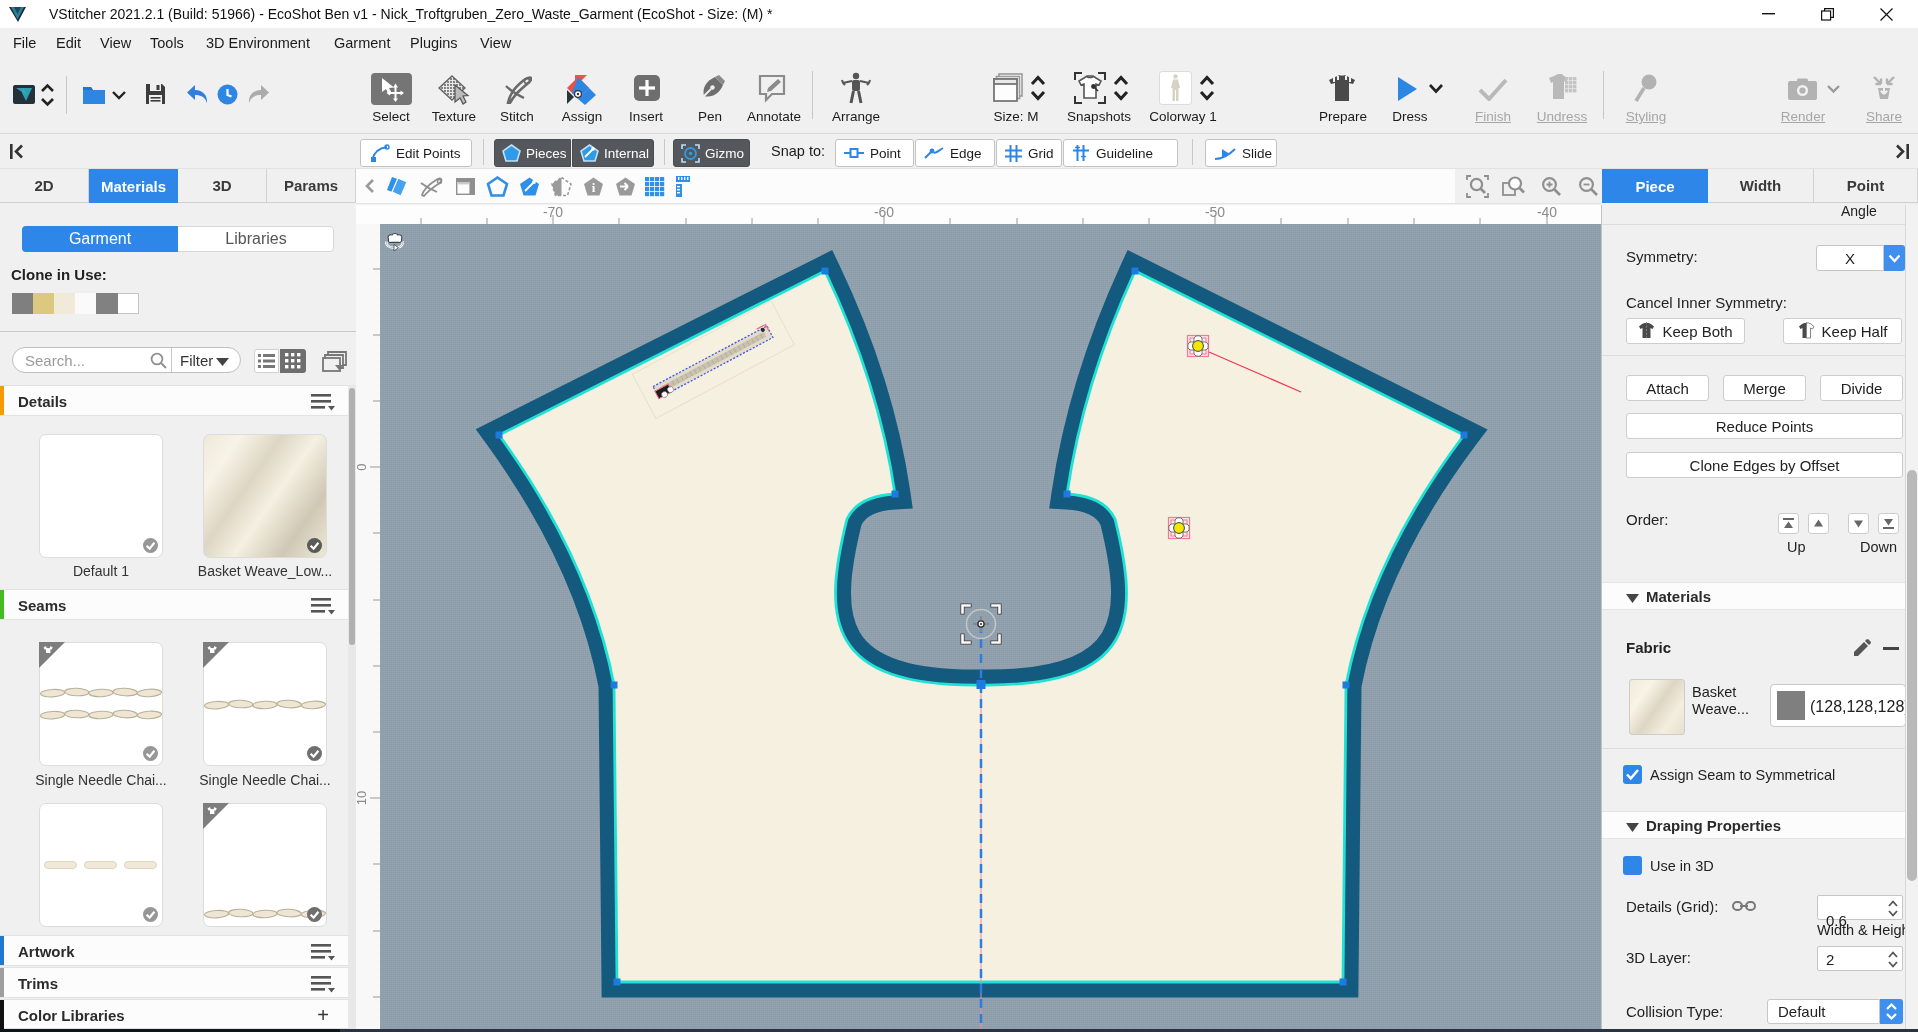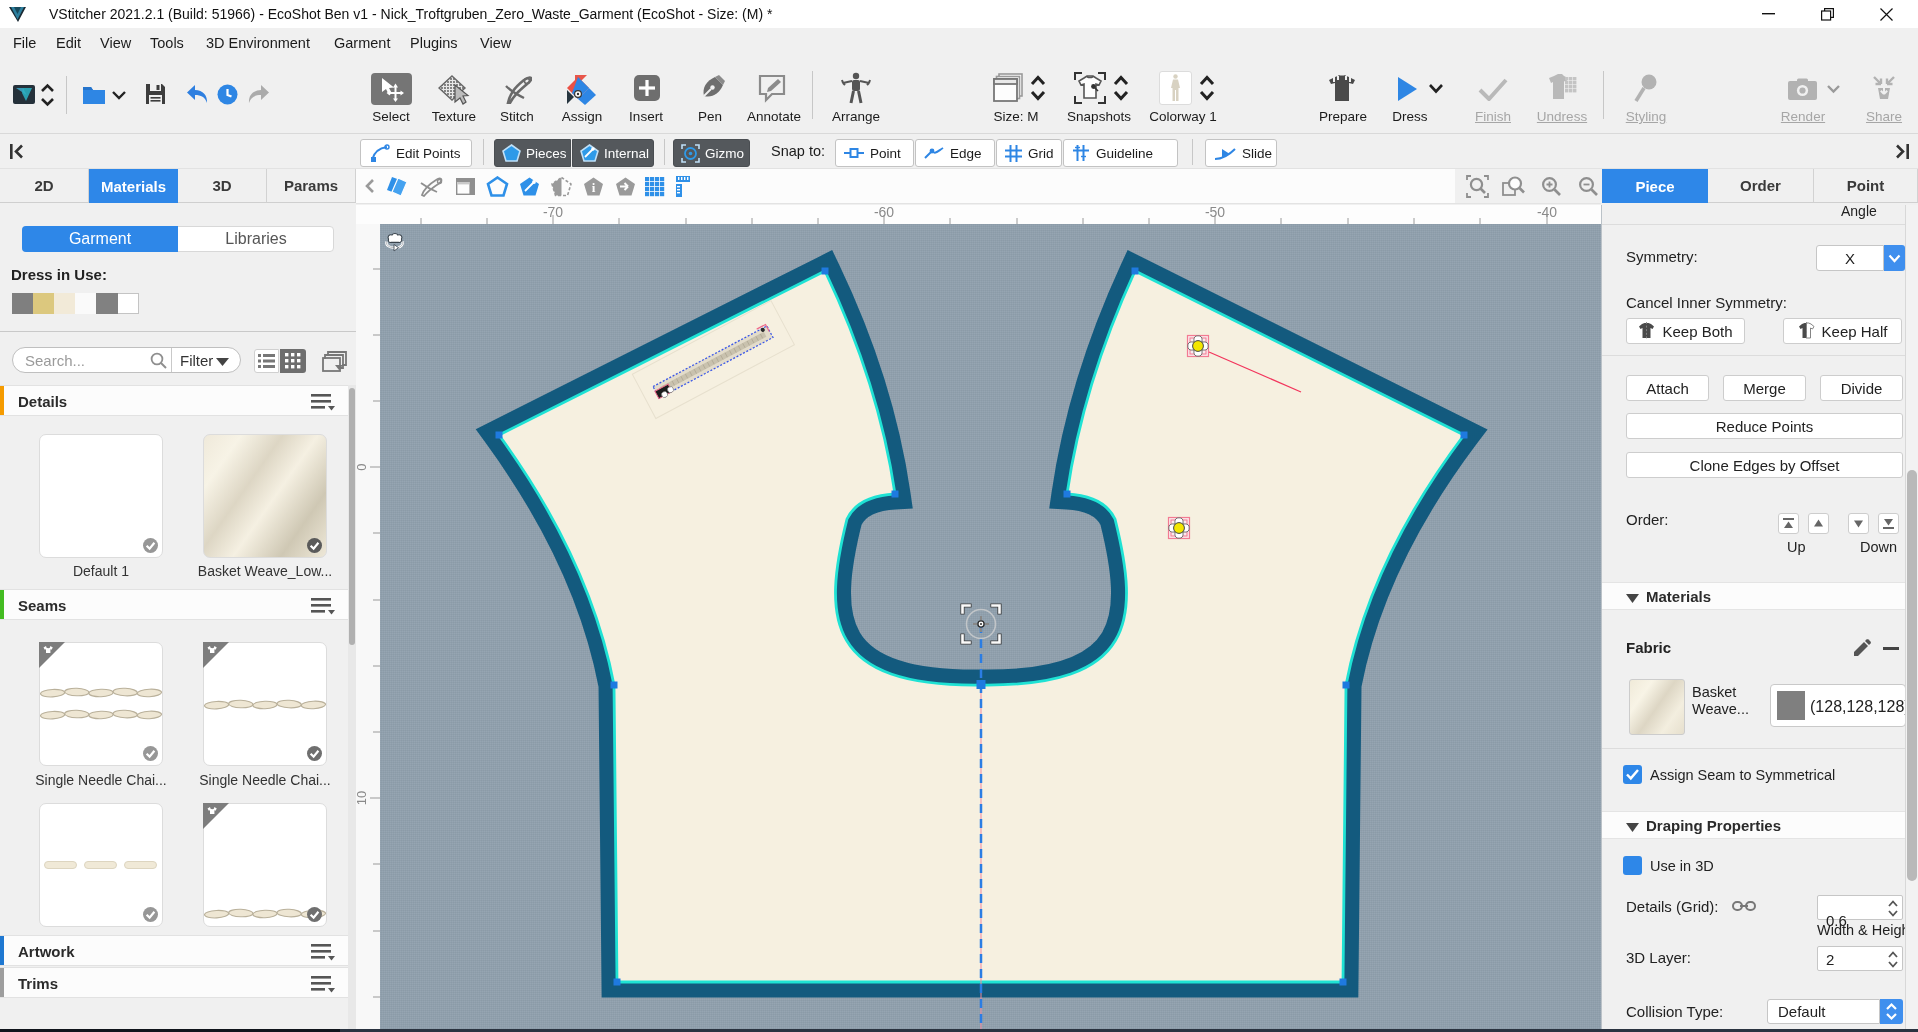--- a/index.html
+++ b/index.html
@@ -501,21 +501,21 @@
           <path d="M14.5,14.5 L20,20" stroke="#8f8f8f" stroke-width="2.6"></path>
           <path d="M9.5,6.5 L9.5,12.5 M6.5,9.5 L12.5,9.5" stroke="#8f8f8f" stroke-width="1.8"></path>
         </svg>
       <svg class="abs" style="left:1221px;top:6px" width="24" height="24" viewBox="0 0 24 24">
           <circle cx="9.5" cy="9.5" r="6.4" fill="none" stroke="#8f8f8f" stroke-width="2.2"></circle>
           <path d="M14.5,14.5 L20,20" stroke="#8f8f8f" stroke-width="2.6"></path>
           <path d="M6.5,9.5 L12.5,9.5" stroke="#8f8f8f" stroke-width="1.8"></path>
         </svg>
     </div>
     <div class="ltab active" style="left:1602px;width:106px">Piece</div>
-    <div class="ltab" style="left:1708px;width:106px">Order</div>
+    <div class="ltab" style="left:1708px;width:106px">Width</div>
     <div class="ltab" style="left:1814px;width:104px">Point</div>
   </div>
   <div class="abs" id="leftpanel">
     <svg width="0" height="0" style="position:absolute">
         <defs>
       <symbol id="chain" viewBox="0 0 110 10">
         <g fill="#eee6d3" stroke="#b9b09a" stroke-width="1">
           <ellipse cx="11" cy="5.6" rx="11" ry="3.4" transform="rotate(-3 11 5.6)"></ellipse>
           <ellipse cx="33" cy="4.6" rx="11" ry="3.4" transform="rotate(2 33 4.6)"></ellipse>
           <ellipse cx="55" cy="5.4" rx="11" ry="3.4" transform="rotate(-2 55 5.4)"></ellipse>
@@ -538,21 +538,21 @@
       <symbol id="checkw" viewBox="0 0 15 15">
         <polyline points="3.6,7.8 6.6,10.6 11.4,4.8" fill="none" stroke="#fff" stroke-width="2.2"></polyline>
       </symbol>
     </defs>
       </svg>
 
     <div class="abs" style="left:22px;top:21px;width:312px;height:26px;background:#fff;border:1px solid #d8d8d8;border-radius:4px"></div>
     <div class="abs" style="left:22px;top:21px;width:156px;height:26px;background:#2e87e8;border-radius:4px 0 0 4px;color:#fff;font-size:16px;display:flex;align-items:center;justify-content:center">Garment</div>
     <div class="abs" style="left:178px;top:21px;width:156px;height:26px;color:#555;font-size:16px;display:flex;align-items:center;justify-content:center">Libraries</div>
 
-    <div class="abs" style="left:11px;top:61px;font-size:15px;font-weight:bold;color:#222">Dress in Use:</div>
+    <div class="abs" style="left:11px;top:61px;font-size:15px;font-weight:bold;color:#222">Clone in Use:</div>
     <div class="abs" style="left:12px;top:88px;width:127px;height:21px;border:1px solid #c4c4c4;background:#fff"></div>
     <div class="abs" style="left:12px;top:88px;width:21px;height:21px;background:#7f7f7f"></div>
     <div class="abs" style="left:33px;top:88px;width:21px;height:21px;background:#dcc87e"></div>
     <div class="abs" style="left:54px;top:88px;width:21px;height:21px;background:#f2ead8"></div>
     <div class="abs" style="left:75px;top:88px;width:21px;height:21px;background:#fafafa"></div>
     <div class="abs" style="left:96px;top:88px;width:22px;height:21px;background:#818181"></div>
     <div class="abs" style="left:0px;top:126px;width:356px;height:1px;background:#c9c9c9"></div>
 
     <div class="abs" style="left:12px;top:142px;width:229px;height:26px;background:#fff;border:1px solid #bfbfbf;border-radius:13px"></div>
     <div class="abs" style="left:25px;top:147px;font-size:15px;color:#9a9a9a">Search...</div>
@@ -691,20 +691,25 @@
         <svg style="position:absolute;right:14px;top:7px" width="24" height="18">
           <use href="#hamb"></use>
         </svg>
       </div>
     <div class="sechead" style="top:762px">
         <div class="bar" style="background:#9e9e9e"></div>
         <div class="t">Trims</div>
         <svg style="position:absolute;right:14px;top:7px" width="24" height="18">
           <use href="#hamb"></use>
         </svg>
+      </div>
+    <div class="sechead" style="top:794px;height:30px">
+        <div class="bar" style="background:#111"></div>
+        <div class="t">Color Libraries</div>
+        <div style="position:absolute;right:20px;top:4px;font-size:20px;color:#333">+</div>
       </div>
 
     <div class="abs" style="left:348px;top:180px;width:8px;height:644px;background:#e8e8e8"></div>
     <div class="abs" style="left:349px;top:183px;width:6px;height:257px;background:#b0b0b0;border-radius:3px"></div>
   </div>
   <div class="abs" id="vruler">
     <svg width="24" height="827" style="position:absolute">
       <g stroke="#9a9a9a" stroke-width="1">
         <line x1="17" y1="64" x2="24" y2="64"></line>
           <line x1="17" y1="130" x2="24" y2="130"></line>

